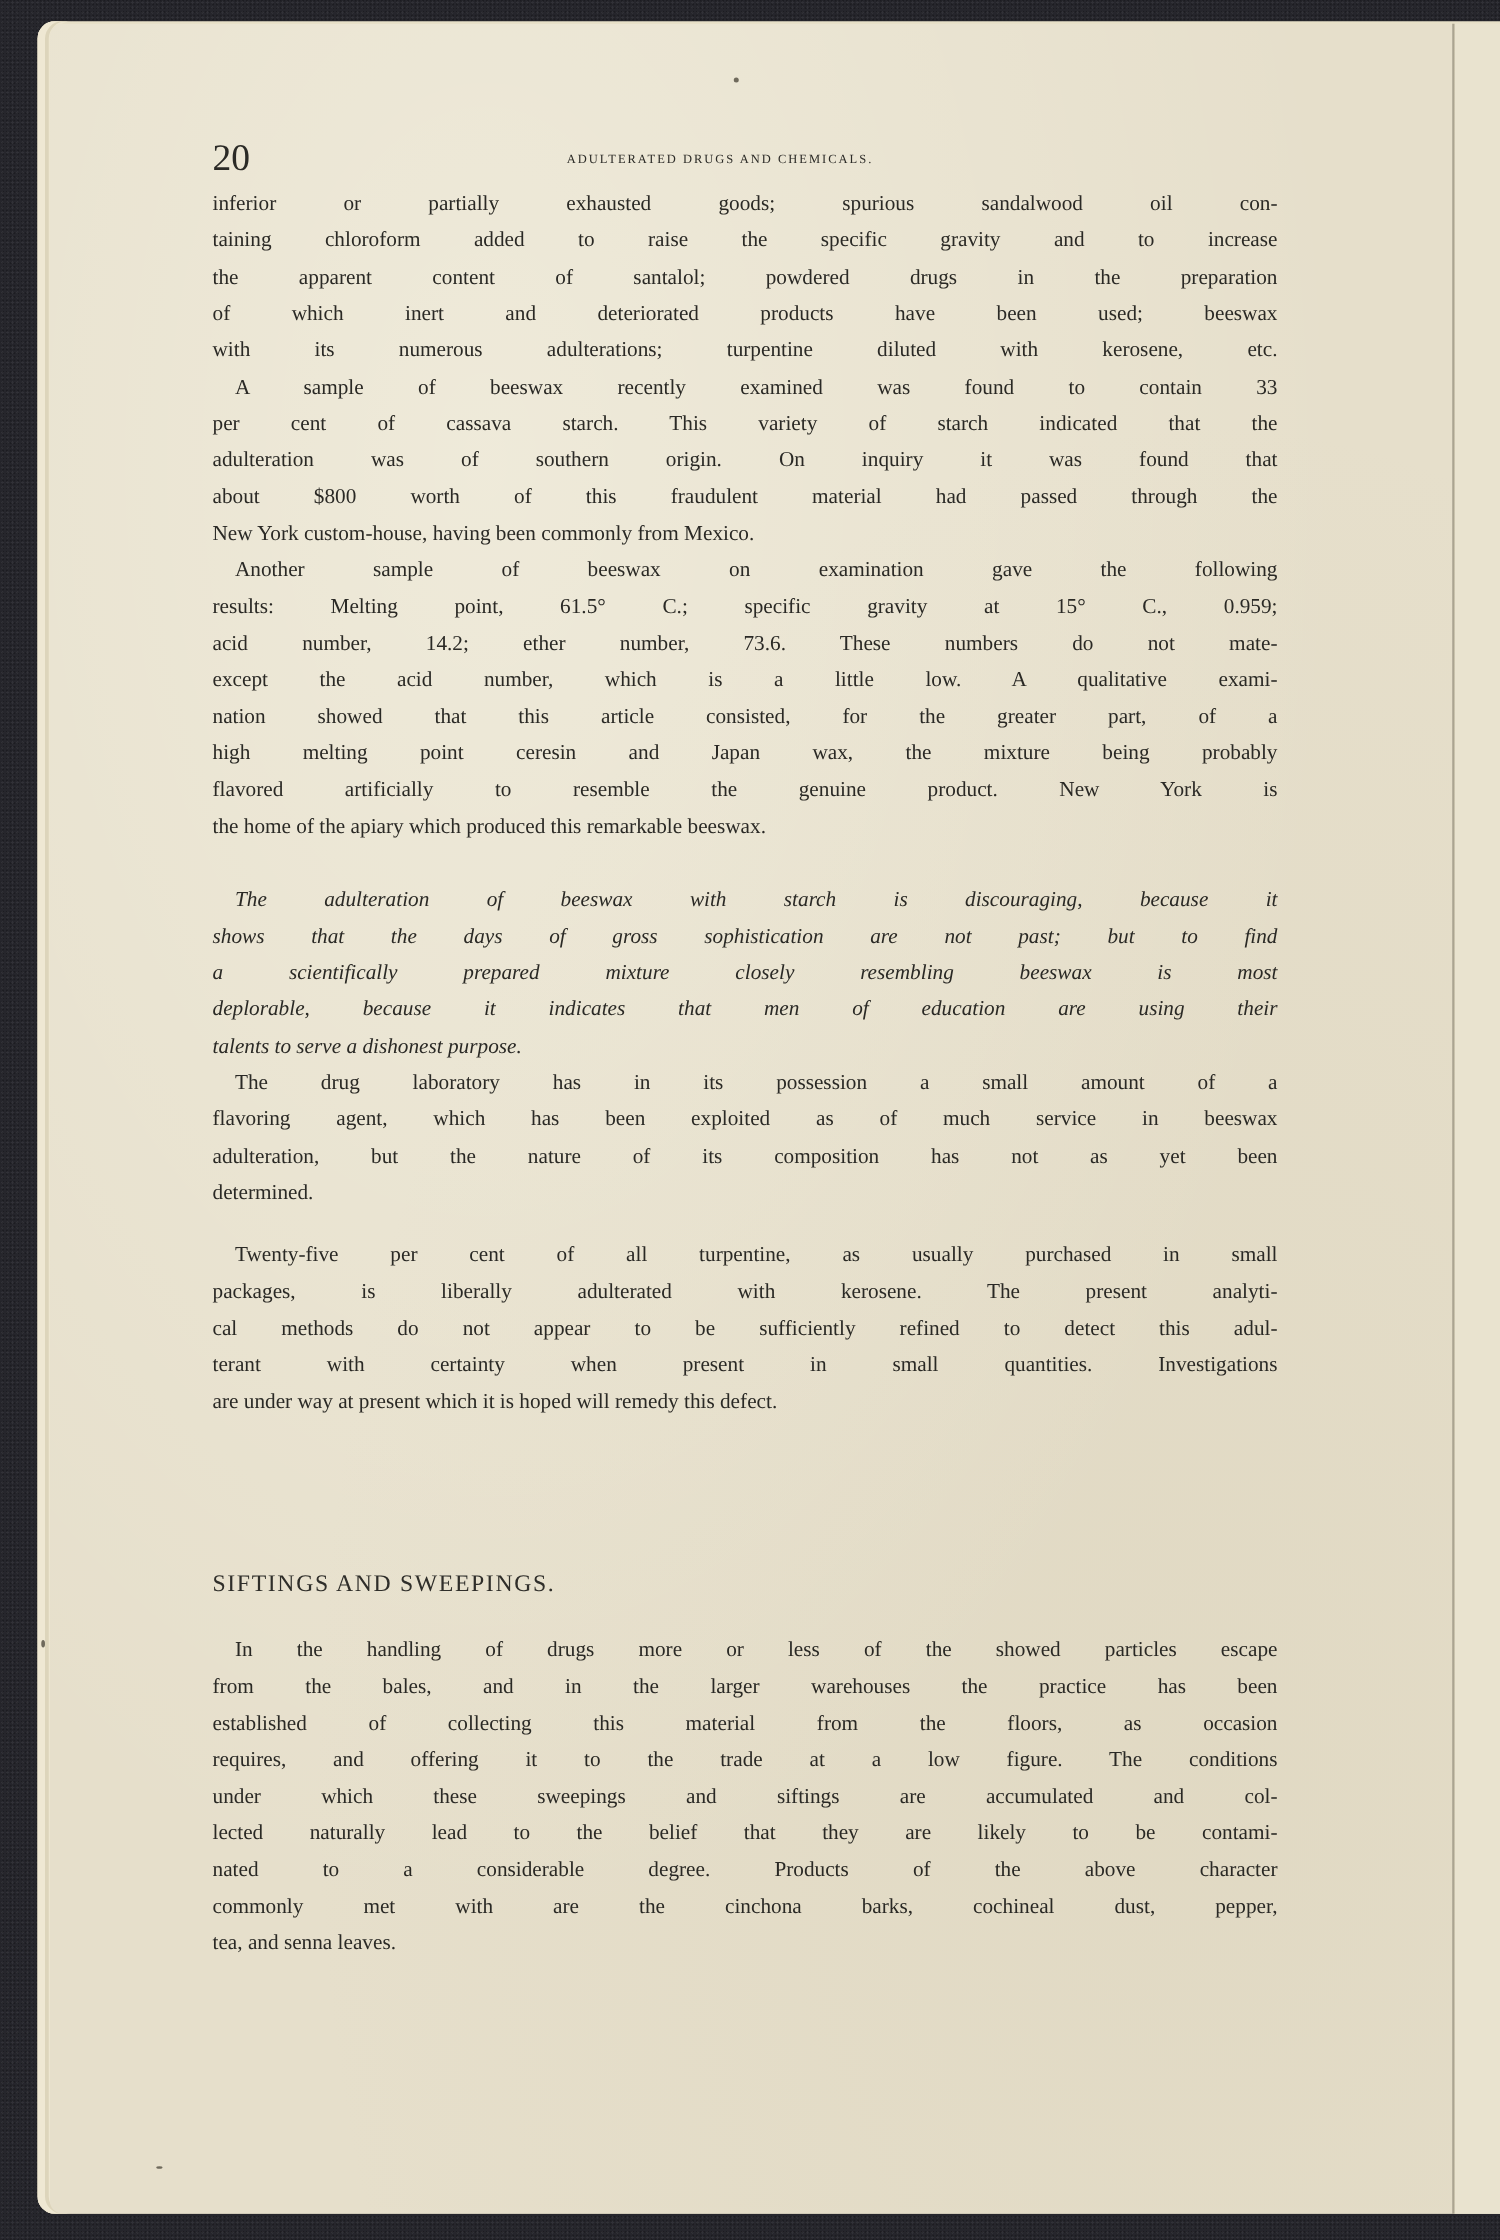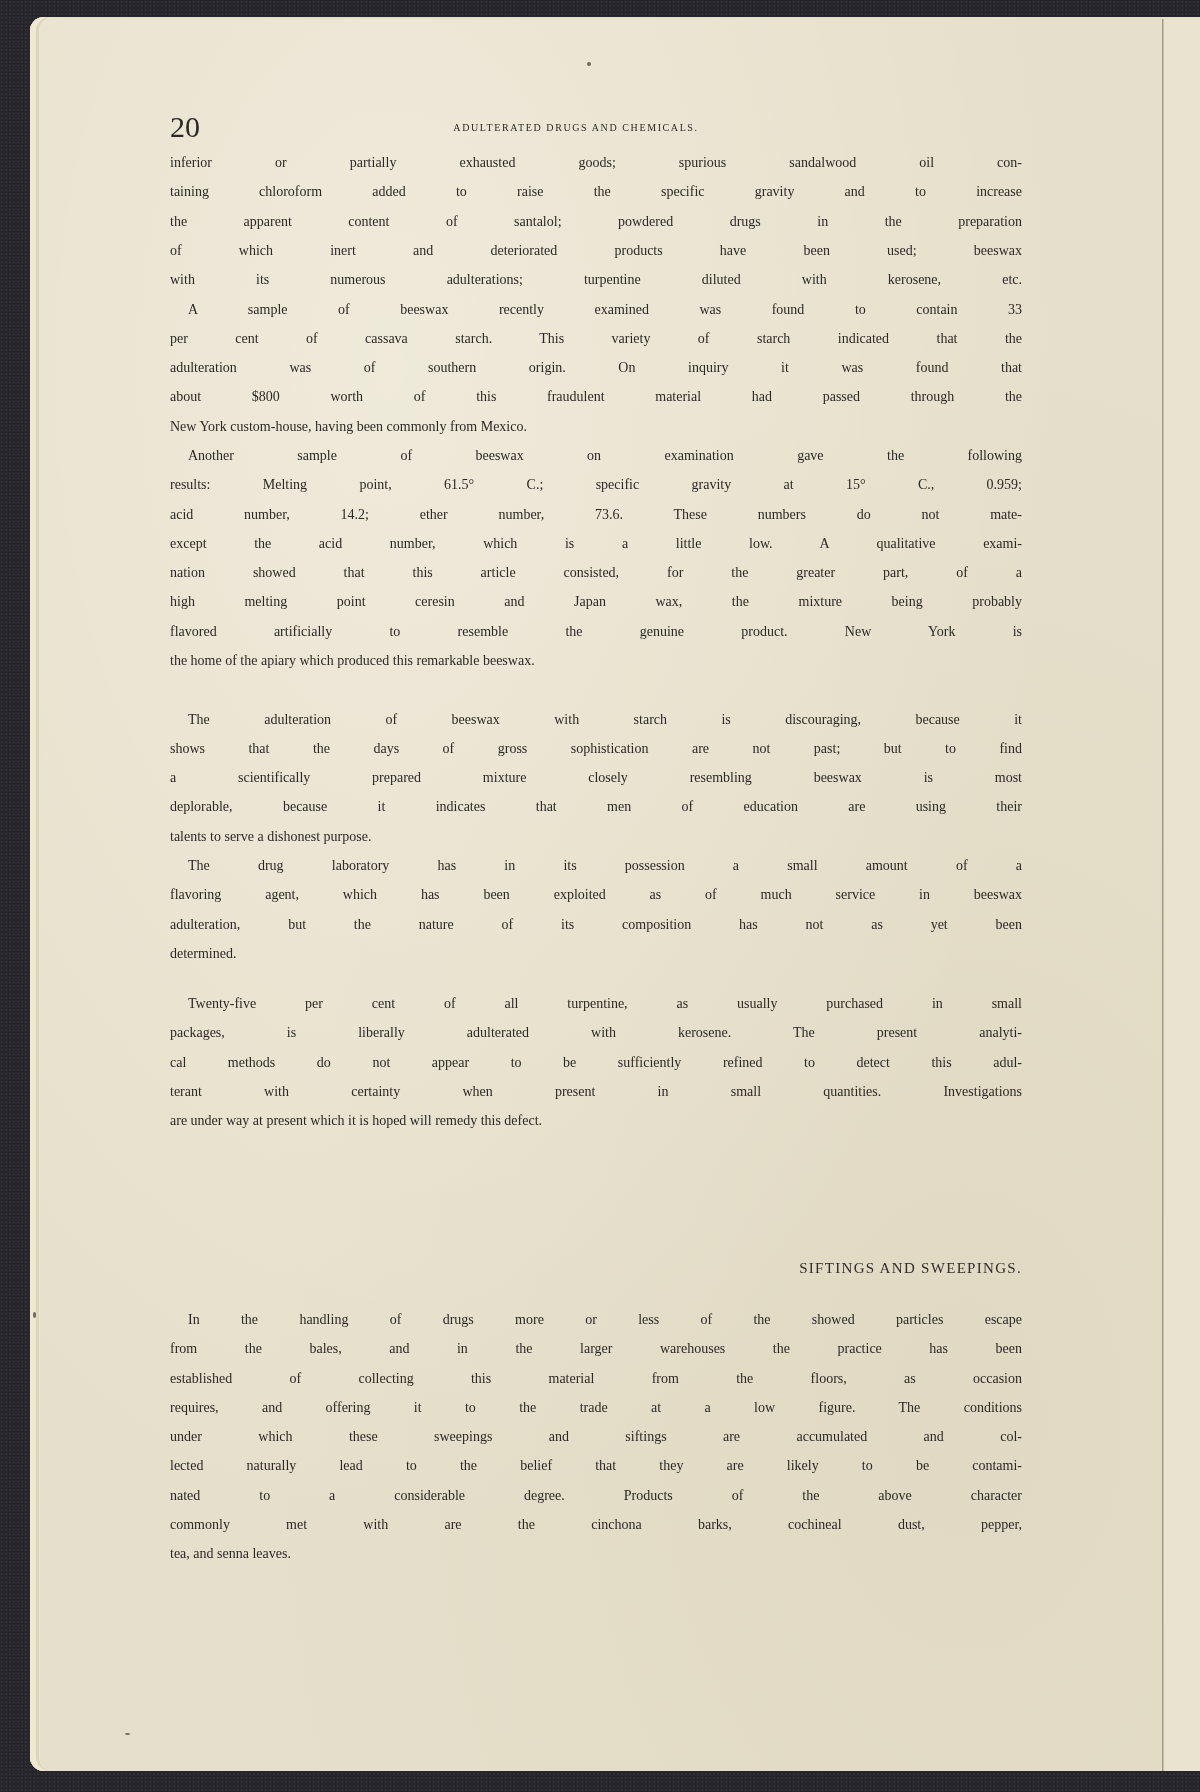--- a/index.html
+++ b/index.html
@@ -85,43 +85,43 @@
       font-size: 10px;
       letter-spacing: 1.6px;
       line-height: 26px;
       padding-right: 40px;
     }
     .text-block {
       position: absolute;
       left: 170px;
       width: 852px;
       color: #2a2925;
-      font-size: 14px;
+      font-size: 17px;
       line-height: 29.3px;
     }
     .line {
       display: block;
       white-space: nowrap;
       text-align: justify;
       text-align-last: justify;
       height: 29.3px;
     }
     .line.last {
       text-align-last: left;
     }
     .line.indent {
       padding-left: 18px;
     }
     .section-heading {
       position: absolute;
       left: 170px;
       width: 852px;
       top: 1256px;
-      text-align: right;
-      font-size: 15px;
+      text-align: left;
+      font-size: 19px;
       letter-spacing: 1.3px;
       color: #2f2e2a;
       line-height: 24px;
     }
     .speck {
       position: absolute;
       background: #6f6a5c;
       border-radius: 50%;
     }
   </style>
@@ -163,21 +163,21 @@
   <span class="line indent">Another sample of beeswax on examination gave the following</span>
   <span class="line">results: Melting point, 61.5° C.; specific gravity at 15° C., 0.959;</span>
   <span class="line">acid number, 14.2; ether number, 73.6.  These numbers do not mate-</span>
   <span class="line">except the acid number, which is a little low.  A qualitative exami-</span>
   <span class="line">nation showed that this article consisted, for the greater part, of a</span>
   <span class="line">high melting point ceresin and Japan wax, the mixture being probably</span>
   <span class="line">flavored artificially to resemble the genuine product.  New York is</span>
   <span class="line last">the home of the apiary which produced this remarkable beeswax.</span>
 </div>
 
-<div class="text-block" style="top:704.5px;">
+<div class="text-block" style="top:704.5px;font-style:italic;">
   <span class="line indent">The adulteration of beeswax with starch is discouraging, because it</span>
   <span class="line">shows that the days of gross sophistication are not past; but to find</span>
   <span class="line">a scientifically prepared mixture closely resembling beeswax is most</span>
   <span class="line">deplorable, because it indicates that men of education are using their</span>
   <span class="line last">talents to serve a dishonest purpose.</span>
 </div>
 
 <div class="text-block" style="top:851px;">
   <span class="line indent">The drug laboratory has in its possession a small amount of a</span>
   <span class="line">flavoring agent, which has been exploited as of much service in beeswax</span>

